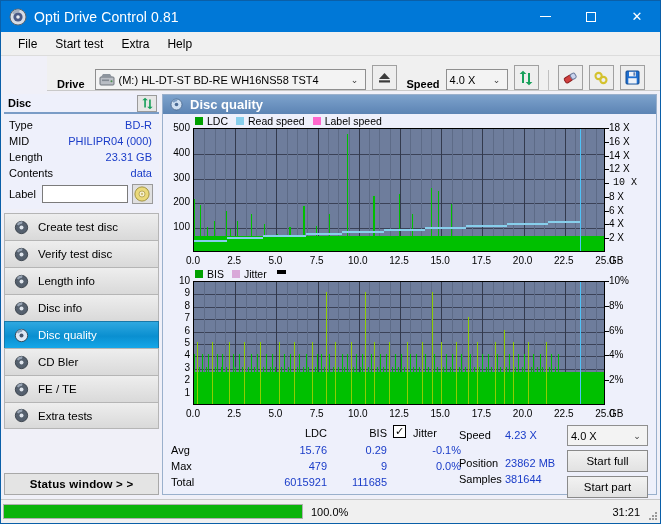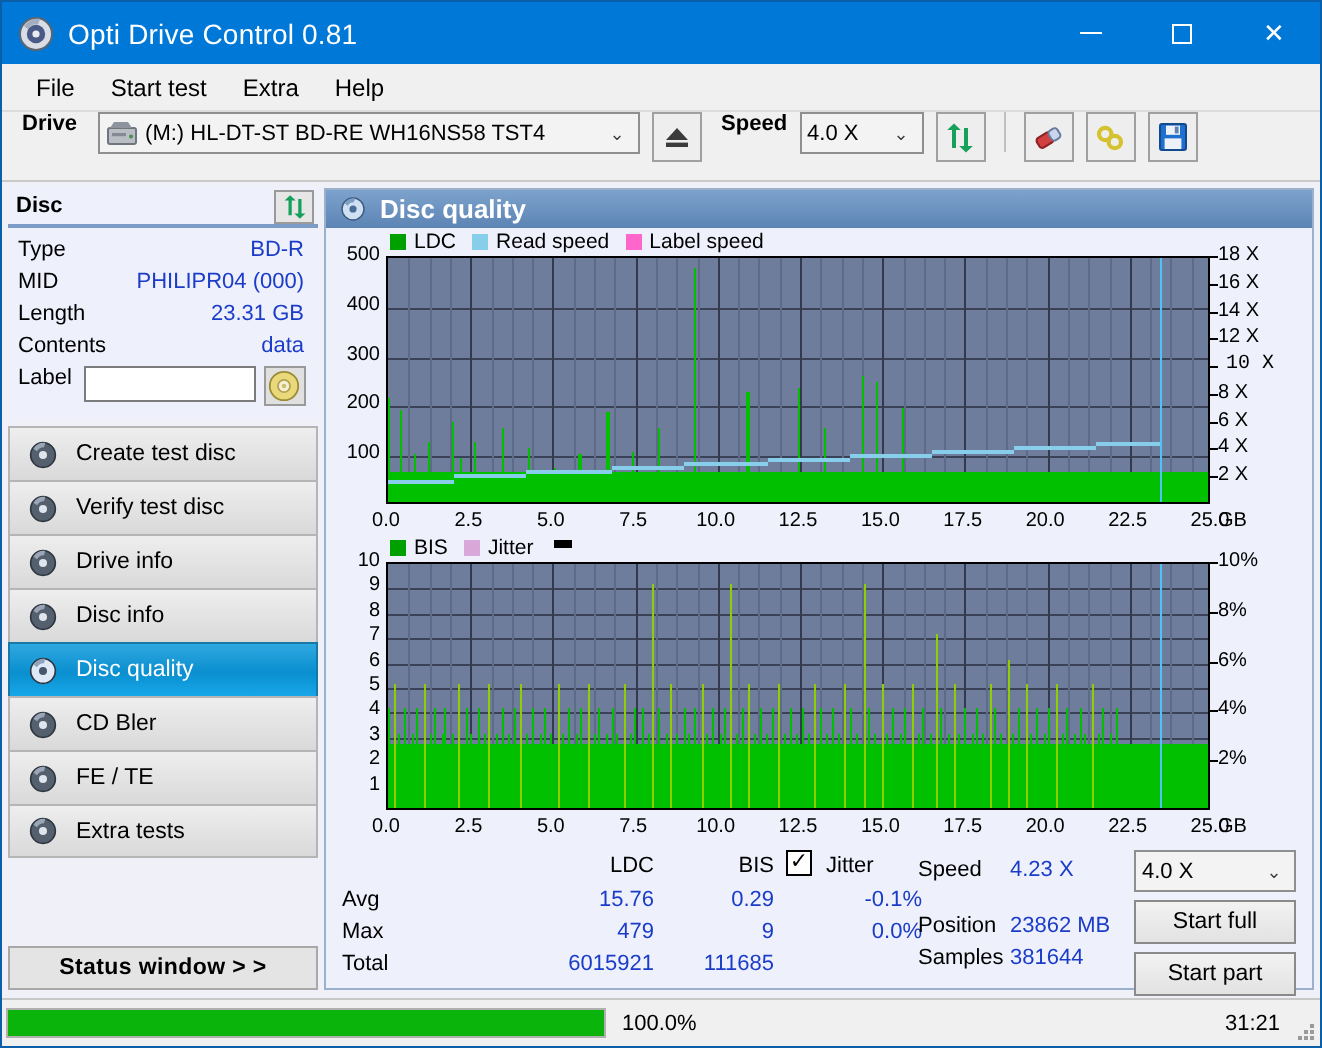--- a/index.html
+++ b/index.html
@@ -43,23 +43,24 @@
   
   #menubar {
     height: 24px; background:#f0f0f0; display:flex; align-items:center;
     border-bottom: 1px solid #dcdcdc;
     padding-left: 8px;
   }
   #menubar .mi { padding: 3px 9px; font-size: 12px; color:#000; }
 
   
   #drivebar {
-    height: 35px; background:#f0f0f0; display:flex; align-items:flex-start;
+    height: 35px; background:#f0f0f0; display:flex; align-items:flex-end;
     padding: 0 6px; gap: 6px;
     border-bottom: 1px solid #c9c9c9;
+    margin-left: 46px;
   }
   .lbl-bold { font-weight: bold; font-size: 11px; color:#000; }
   .combo {
     height: 21px; background:#fff; border:1px solid #8f8f8f;
     display:flex; align-items:center; padding:0 2px 0 3px; position:relative;
   }
   .combo .ctext { font-size: 11px; color:#000; white-space:nowrap; }
   .combo .carrow {
     margin-left:auto; width:16px; text-align:center; color:#3a3a3a; font-size:9px;
   }
@@ -84,21 +85,21 @@
   .disc-head .t { font-weight:bold; font-size:11px; padding-left:4px; }
   .disc-head .refresh-btn {
     position:absolute; right:2px; top:1px;
     width:20px; height:17px; border:1px solid #9a9a9a; background:#e6e6e6;
     display:flex; align-items:center; justify-content:center;
   }
   .disc-info { padding: 3px 3px 4px 3px; background:#eef0fb; }
   .row { display:flex; align-items:center; height:16px; font-size:11px; }
   .row .k { color:#000; padding-left:2px; }
   .row .v { margin-left:auto; color:#1a3cc8; padding-right:4px; }
-  .label-row { display:flex; align-items:flex-start; height:22px; margin-top:2px; }
+  .label-row { display:flex; align-items:center; height:22px; margin-top:2px; }
   .label-row .k { padding-left:2px; }
   .label-input {
     margin-left:6px; width:86px; height:18px; background:#fff;
     border:1px solid #7b7b7b;
   }
   .label-btn {
     margin-left:4px; width:21px; height:20px; border:1px solid #9a9a9a;
     background:#e0e0e0; display:flex; align-items:center; justify-content:center;
   }
   .navlist { margin-top:4px; }
@@ -337,21 +338,21 @@
         <span class="nlbl">Verify test disc</span>
       </div>
       <div class="navitem">
         <span class="ic">
           <svg width="15" height="15" viewBox="0 0 18 18">
               <circle cx="9" cy="9" r="7.4" fill="#55606e" stroke="#2e3640"></circle>
               <circle cx="9" cy="9" r="2.4" fill="#dfe5ed"></circle>
               <path d="M3.3 5.2 A7.4 7.4 0 0 1 10.4 1.7 L9.6 4.4 A4.8 4.8 0 0 0 5.4 6.7 Z" fill="#9aa6b6"></path>
             </svg>
         </span>
-        <span class="nlbl">Drive info</span>
+        <span class="nlbl">Length info</span>
       </div>
       <div class="navitem">
         <span class="ic">
           <svg width="15" height="15" viewBox="0 0 18 18">
               <circle cx="9" cy="9" r="7.4" fill="#55606e" stroke="#2e3640"></circle>
               <circle cx="9" cy="9" r="2.4" fill="#dfe5ed"></circle>
               <path d="M3.3 5.2 A7.4 7.4 0 0 1 10.4 1.7 L9.6 4.4 A4.8 4.8 0 0 0 5.4 6.7 Z" fill="#9aa6b6"></path>
             </svg>
         </span>
         <span class="nlbl">Disc info</span>

